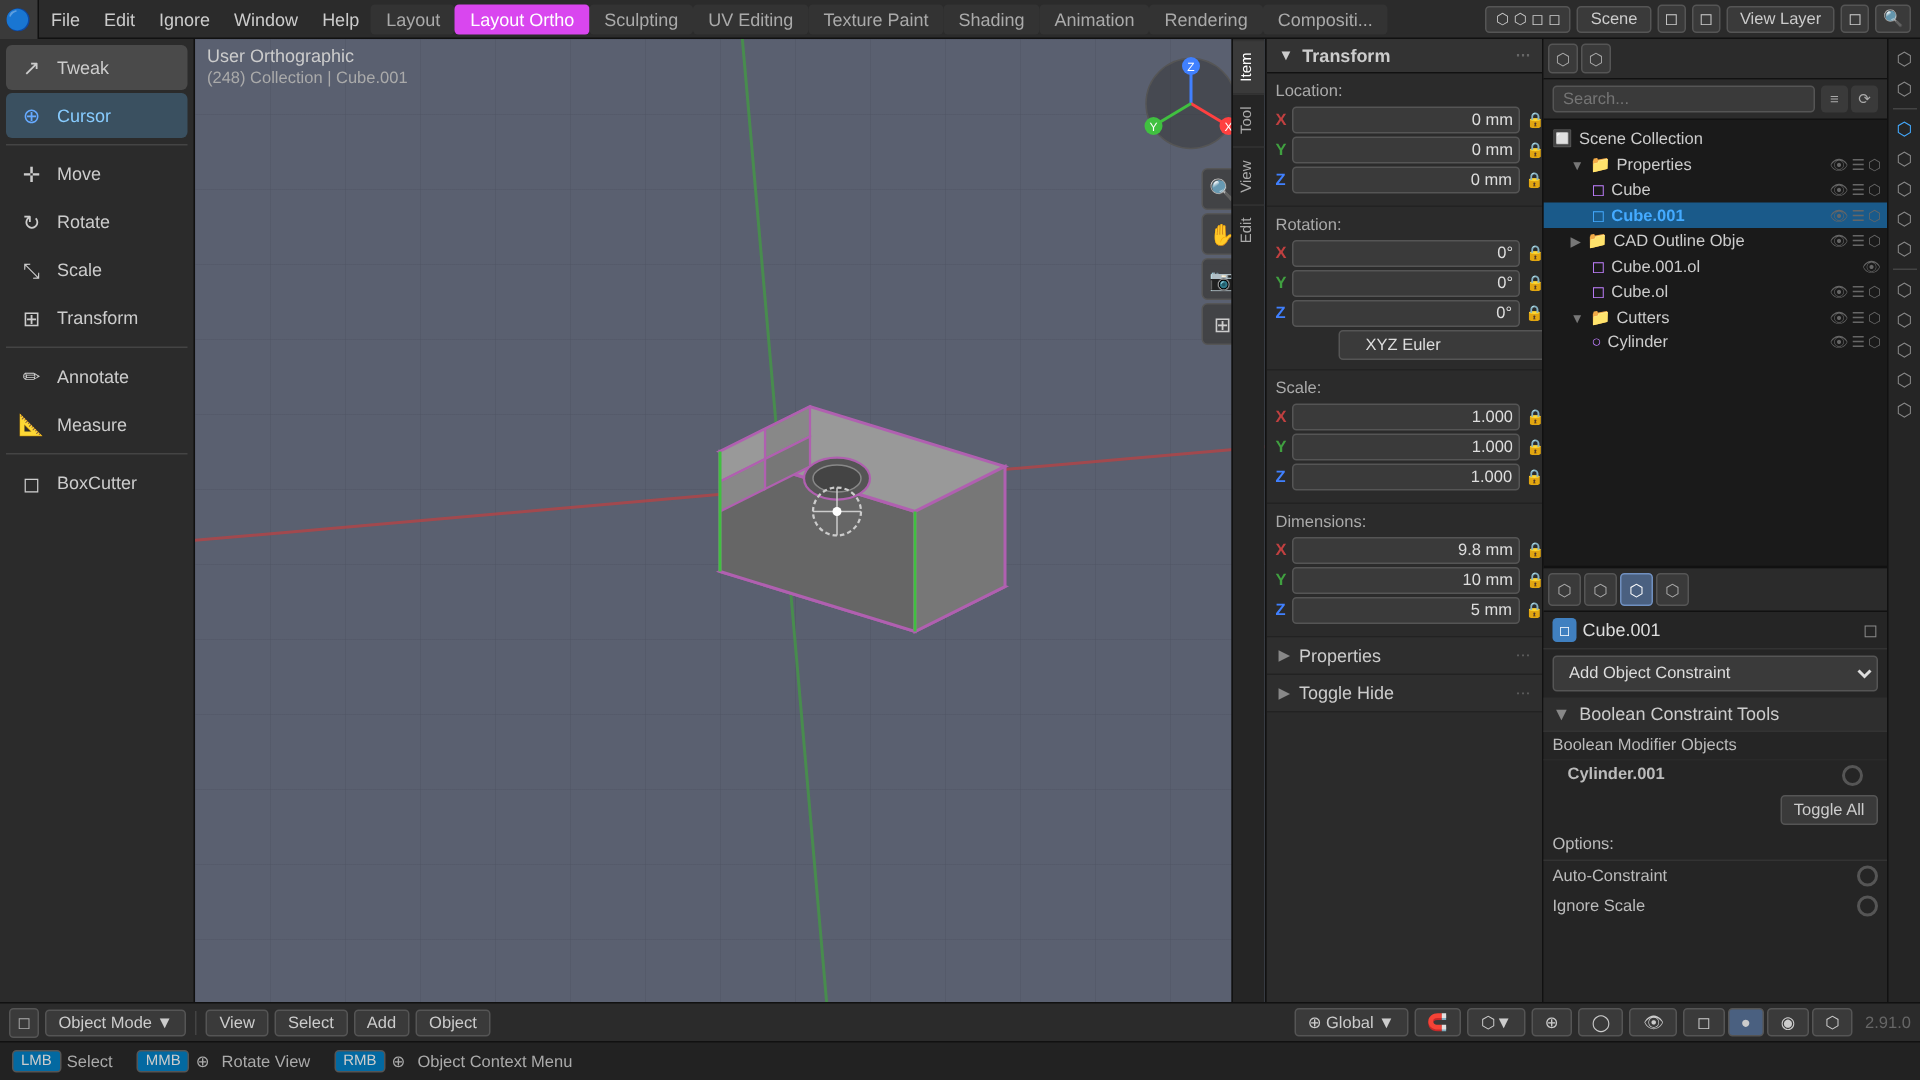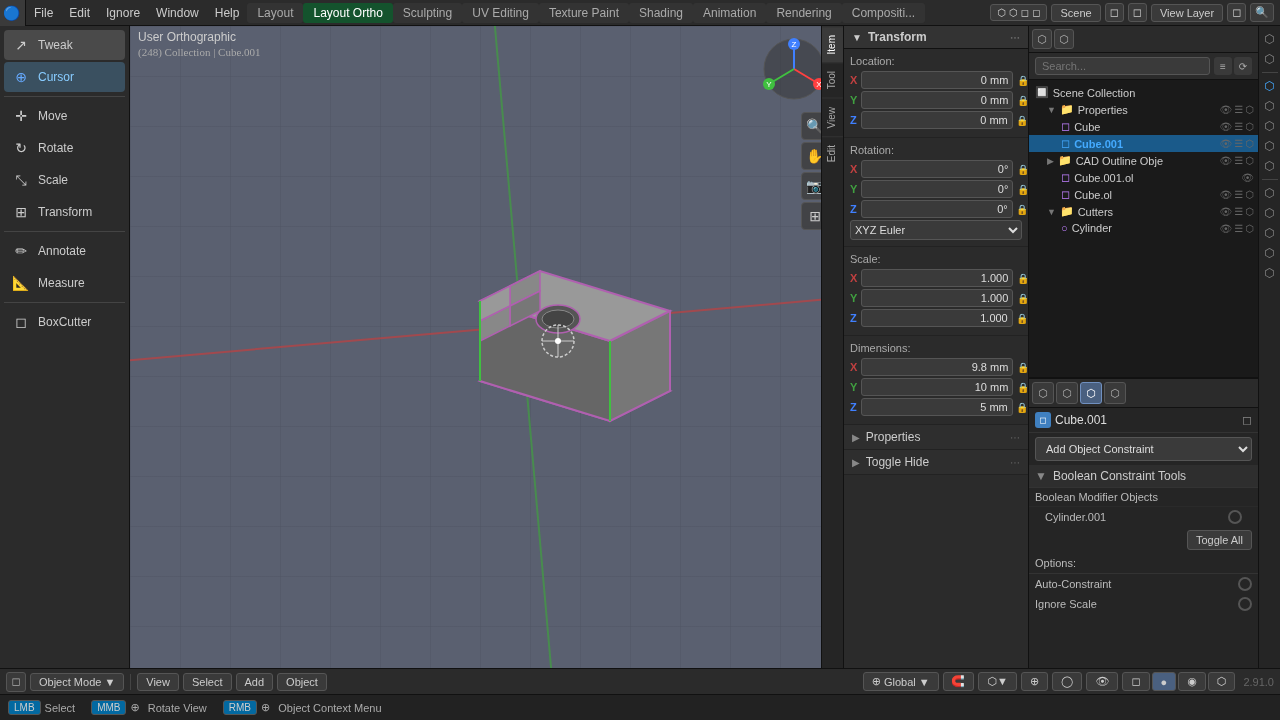--- a/index.html
+++ b/index.html
@@ -21,21 +21,21 @@
     }
     .tab {
       padding: 3px 10px;
       cursor: pointer;
       border-radius: 3px;
       font-size: 12px;
       color: #aaa;
       background: #333;
     }
     .tab.active {
-      background: #14532d;
+      background: #d946ef;
       color: #fff;
     }
 
     
     #main {
       display: flex;
       height: calc(720px - 26px - 26px - 26px);
     }
 
     
@@ -163,22 +163,23 @@
       color: #666;
       cursor: pointer;
     }
     .euler-select {
       width: 100%;
       background: #3a3a3a;
       border: 1px solid #555;
       border-radius: 3px;
       color: #ddd;
       font-size: 11px;
-      padding: 2px 0;
-      cursor: pointer;
+      padding: 2px 13px;
+      cursor: pointer;
+      margin-left: 42px;
     }
     .collapse-panel {
       display: flex;
       align-items: center;
       padding: 5px 8px;
       background: #2e2e2e;
       border-bottom: 1px solid #222;
       cursor: pointer;
       font-size: 12px;
     }
@@ -367,24 +368,24 @@
       align-items: center;
       padding: 3px 6px;
       font-size: 11px;
       color: #bbb;
       border-bottom: 1px solid #2a2a2a;
     }
     .bool-modifier-row span { flex: 1; }
 
     .cylinder-row {
       display: flex;
-      align-items: center;
       padding: 3px 16px;
       font-size: 11px;
       color: #bbb;
+      font-weight: bold;
     }
     .cylinder-row span { flex: 1; }
 
     .toggle-all-row {
       display: flex;
       justify-content: flex-start;
       padding: 3px 6px;
     }
 
     .options-header {
@@ -506,21 +507,21 @@
 
       <div style="position:absolute;top:0;left:0;right:0;bottom:0;overflow:hidden;">
 
         <div style="position:absolute;top:47%;left:-10%;right:-10%;height:1.5px;background:#c04040;opacity:0.7;transform:rotate(-5deg);transform-origin:center;"></div>
 
         <div style="position:absolute;top:-10%;bottom:-10%;left:55%;width:1.5px;background:#40a040;opacity:0.7;transform:rotate(-5deg);transform-origin:center;"></div>
       </div>
 
       <div id="viewport-header">
         <div style="font-size:12px;color:#ccc;">User Orthographic</div>
-        <div style="font-size:11px;color:#aaa;margin-top:2px;font-family:Liberation Serif, serif;">(248) Collection | Cube.001</div>
+        <div style="font-size:11px;color:#aaa;margin-top:2px;">(248) Collection | Cube.001</div>
       </div>
 
       <svg id="object-3d" style="position:absolute;left:280px;top:175px;width:300px;height:260px;">
 
         <polygon points="70,180 200,220 260,190 130,150" fill="#888" stroke="#b060b0" stroke-width="2"></polygon>
 
         <polygon points="70,100 70,180 200,220 200,140" fill="#666" stroke="#b060b0" stroke-width="2"></polygon>
 
         <polygon points="70,100 200,140 260,110 130,70" fill="#999" stroke="#b060b0" stroke-width="2"></polygon>
 

